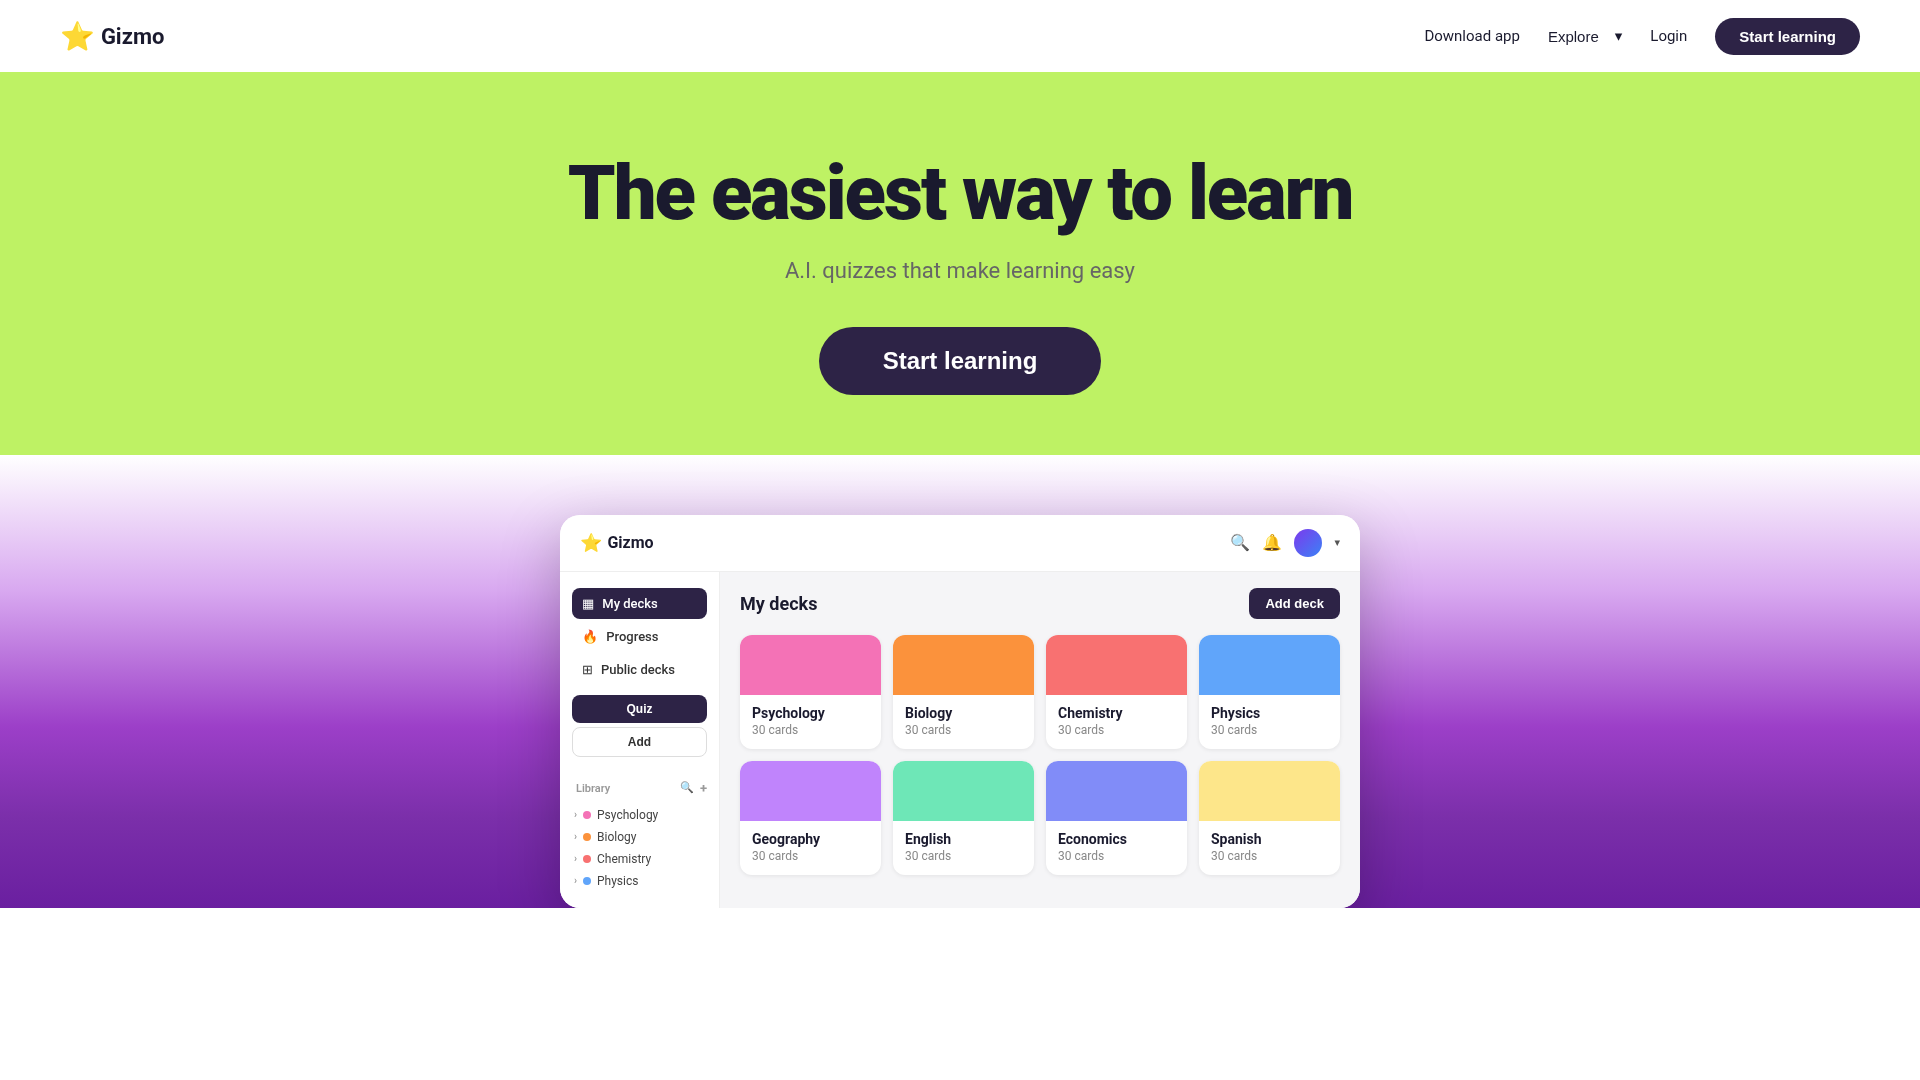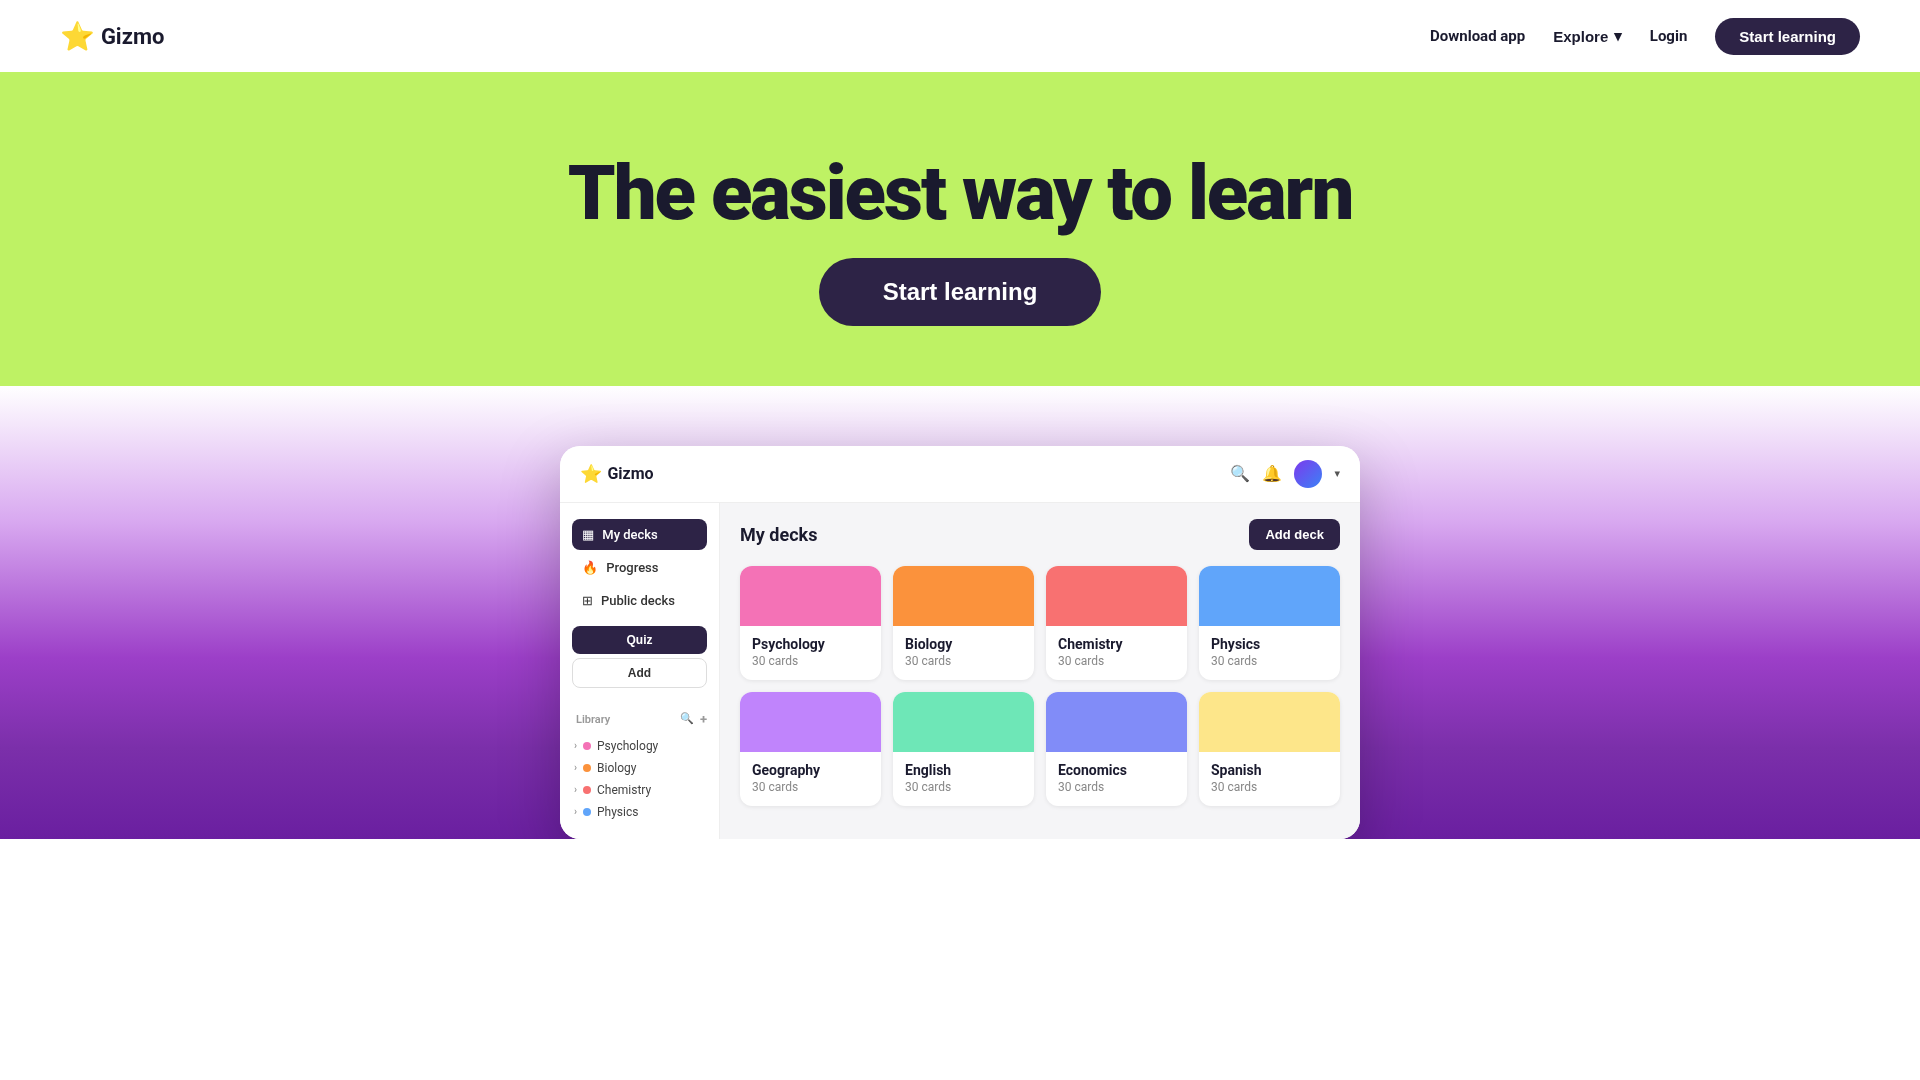--- a/index.html
+++ b/index.html
@@ -9,22 +9,22 @@
     nav {
       display: flex; align-items: center; justify-content: space-between;
       padding: 0 60px; height: 72px; background: #fff;
       position: relative; z-index: 10;
     }
     .nav-logo {
       display: flex; align-items: center; gap: 6px; font-size: 22px; font-weight: 700; color: #1a1a2e; text-decoration: none;
     }
     .star-icon { font-size: 28px; }
     .nav-right { display: flex; align-items: center; gap: 28px; }
-    .nav-link { color: #1a1a2e; font-size: 15px; font-weight: 700; text-decoration: none; background: none; border: none; cursor: pointer; }
-    .nav-explore { display: flex; align-items: center; gap: 6px; }
+    .nav-link { color: #1a1a2e; font-size: 15px; font-weight: 400; text-decoration: none; background: none; border: none; cursor: pointer; }
+    .nav-explore { display: flex; align-items: center; gap: 16px; }
     .nav-cta {
       background: #2d2346; color: #fff; border: none; border-radius: 50px;
       padding: 10px 24px; font-size: 15px; font-weight: 600; cursor: pointer;
     }
 
     
     .hero {
       text-align: center; padding: 80px 20px 60px;
       background: #bef264;
     }
@@ -128,20 +128,21 @@
       <span>Explore</span>
       <span>▾</span>
     </button>
     <a class="nav-link" href="#">Login</a>
     <button class="nav-cta">Start learning</button>
   </div>
 </nav>
 
 <section class="hero">
   <h1>The easiest way to learn</h1>
+  <p>A.I. quizzes that make learning easy</p>
   <button class="hero-cta">Start learning</button>
 </section>
 
 <div class="app-preview-wrapper">
   <div class="app-mockup">
 
     <div class="app-topbar">
       <div class="app-logo">
         <span class="star-icon">⭐</span>
         <span>Gizmo</span>

